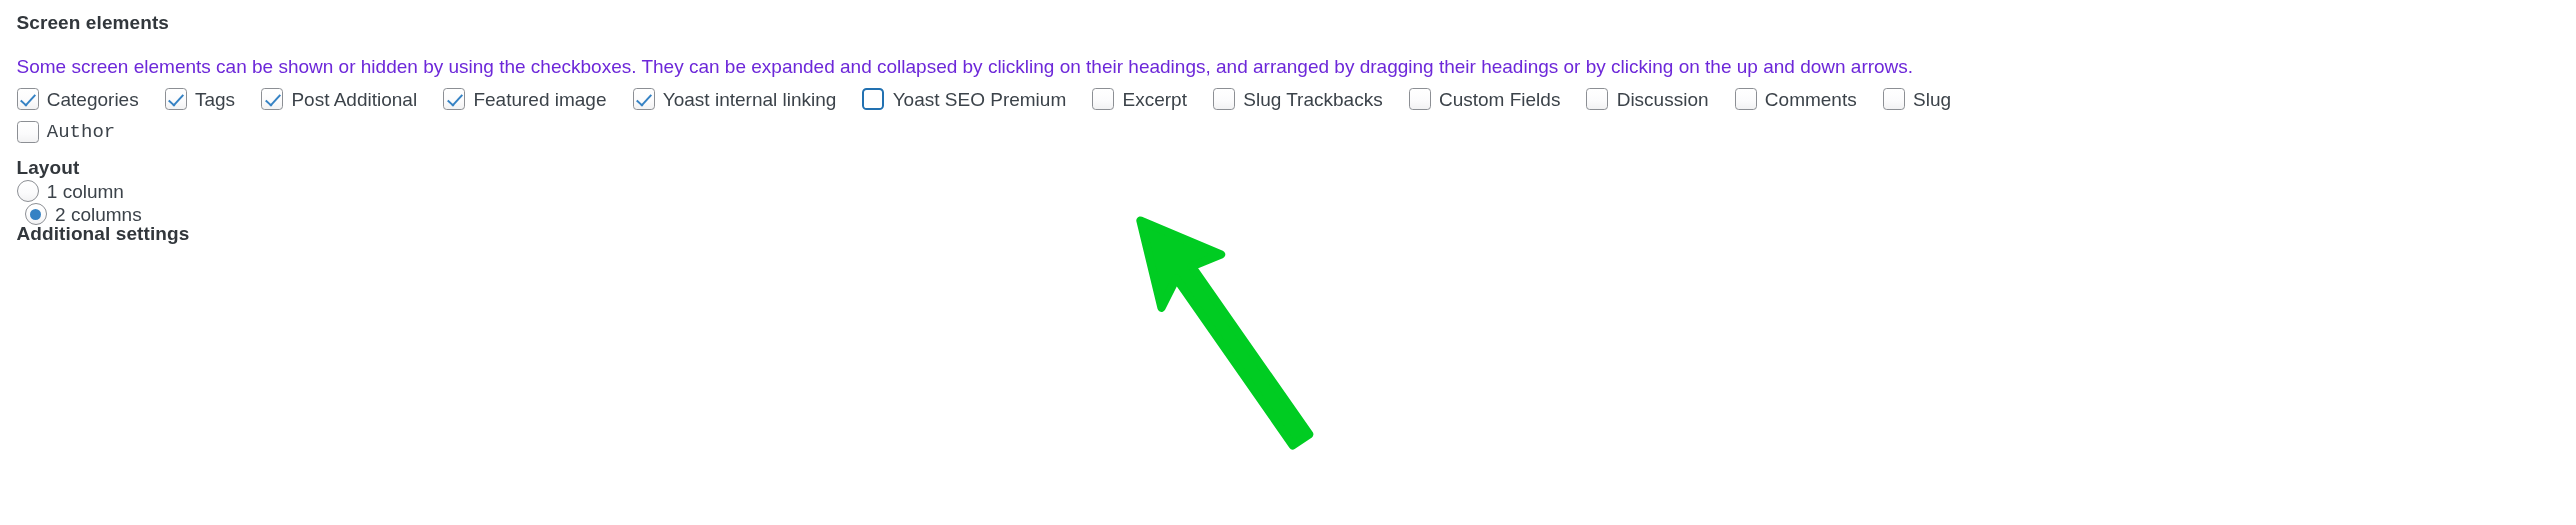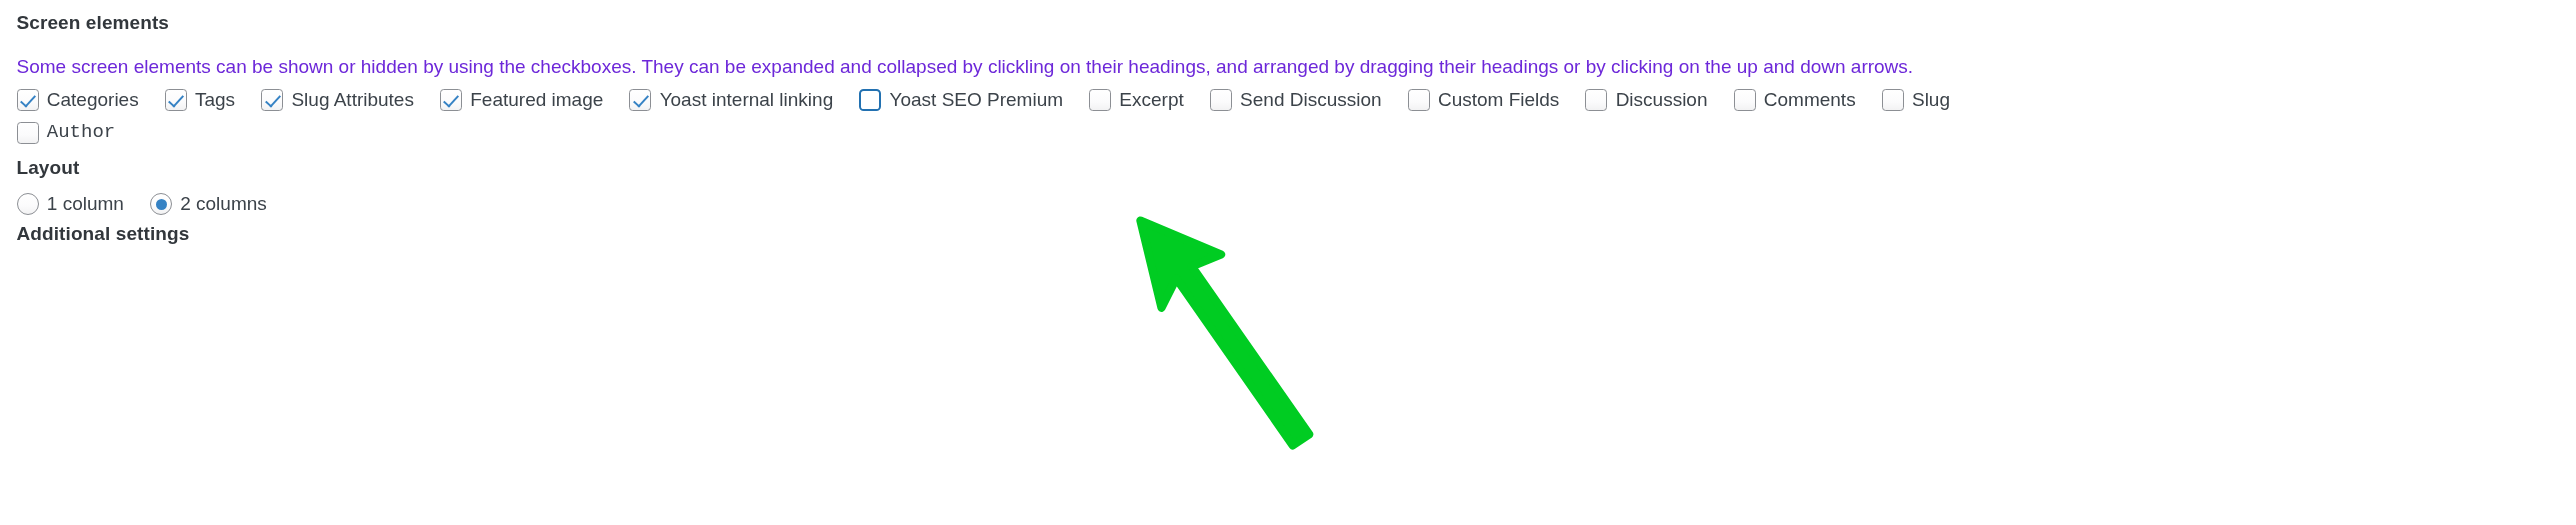--- a/index.html
+++ b/index.html
@@ -56,26 +56,26 @@
   .option-row {
     position: absolute;
     left: 16.5px;
     display: flex;
     align-items: center;
     flex-wrap: nowrap;
   }
 
   #row-elements-1 { top: 88px; }
   #row-elements-2 { top: 121px; font-family: Liberation Mono, monospace; }
-  #row-layout     { top: 192px; }
+  #row-layout     { top: 180px; flex-direction: column; }
   #row-additional { top: 254px; }
 
   .option {
     display: flex;
-    align-items: flex-end;
+    align-items: flex-start;
     margin-right: 26px;
     white-space: nowrap;
   }
   .option:last-child { margin-right: 0; }
 
   .option-label {
     font-size: 19px;
     color: #3c434a;
     margin-left: 8.3px;
     line-height: 23px;
@@ -163,21 +163,21 @@
       <span class="option-label">Categories</span>
     </label>
 
     <label class="option">
       <span class="cbox checked"></span>
       <span class="option-label">Tags</span>
     </label>
 
     <label class="option">
       <span class="cbox checked"></span>
-      <span class="option-label">Slug Attributes</span>
+      <span class="option-label">Post Additional</span>
     </label>
 
     <label class="option">
       <span class="cbox checked"></span>
       <span class="option-label">Featured image</span>
     </label>
 
     <label class="option">
       <span class="cbox checked"></span>
       <span class="option-label">Yoast internal linking</span>
@@ -188,21 +188,21 @@
       <span class="option-label">Yoast SEO Premium</span>
     </label>
 
     <label class="option">
       <span class="cbox"></span>
       <span class="option-label">Excerpt</span>
     </label>
 
     <label class="option">
       <span class="cbox"></span>
-      <span class="option-label">Send Discussion</span>
+      <span class="option-label">Slug Trackbacks</span>
     </label>
 
     <label class="option">
       <span class="cbox"></span>
       <span class="option-label">Custom Fields</span>
     </label>
 
     <label class="option">
       <span class="cbox"></span>
       <span class="option-label">Discussion</span>

